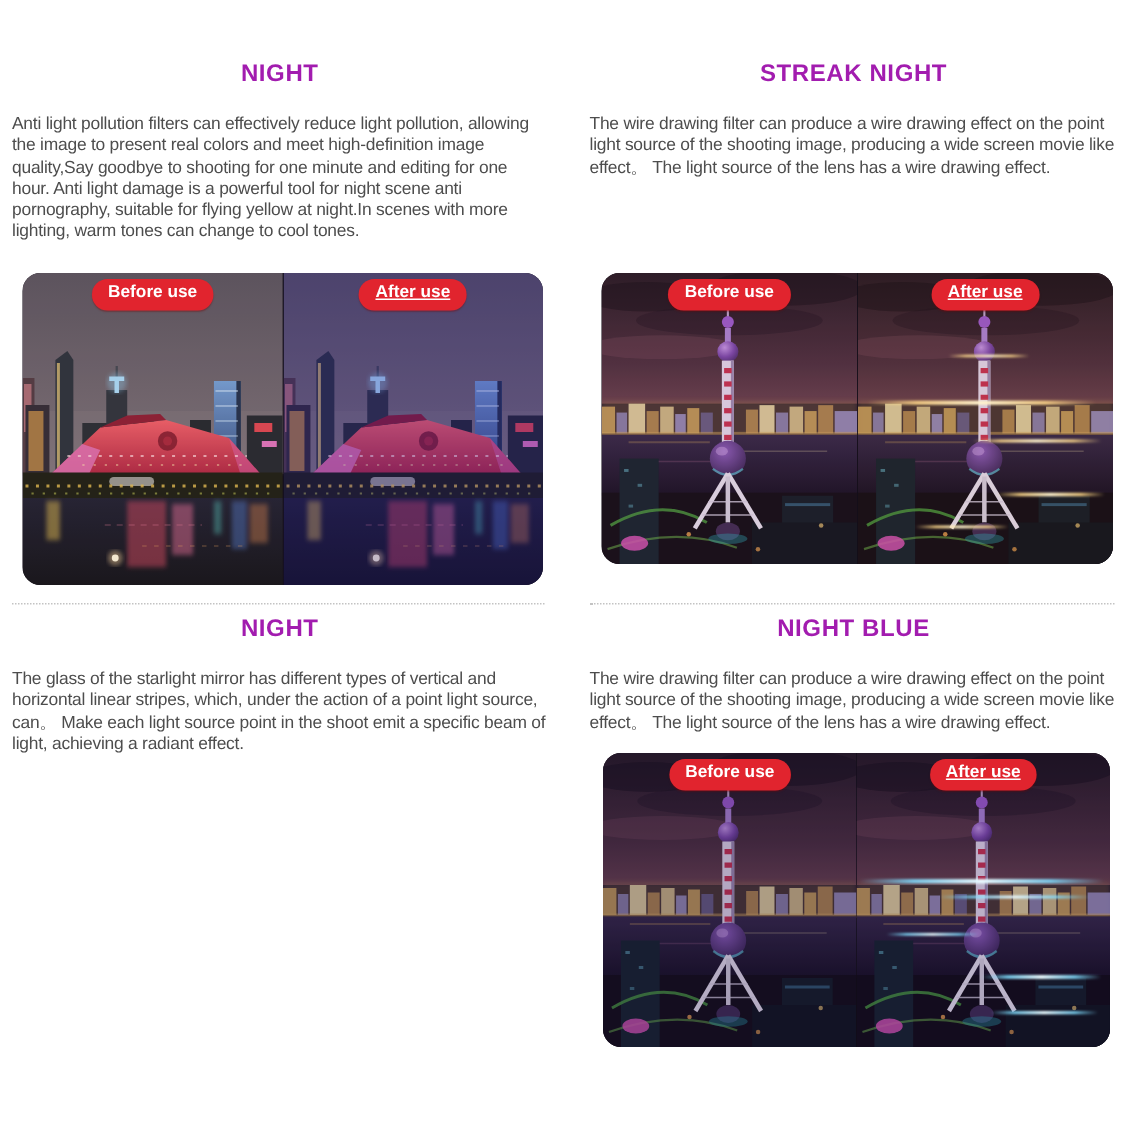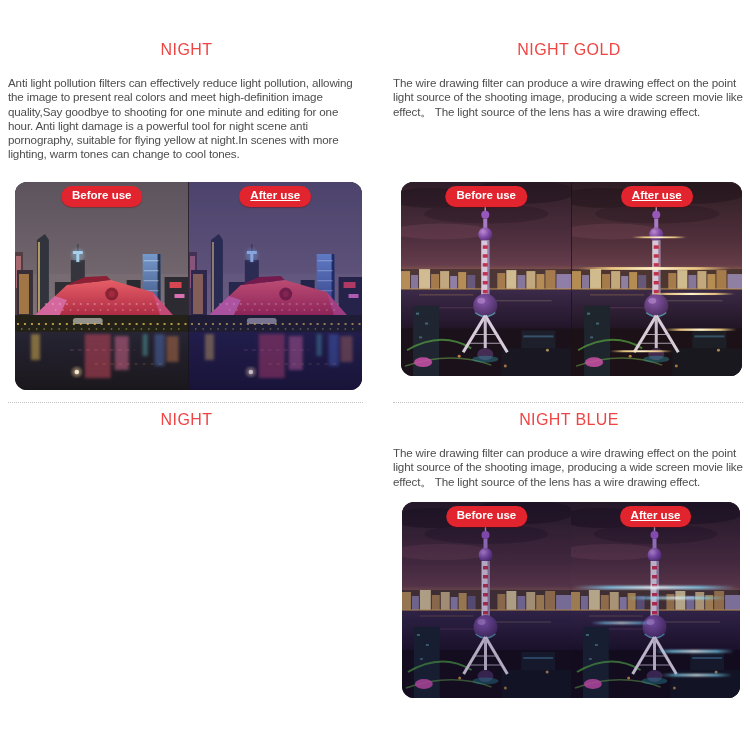--- a/index.html
+++ b/index.html
@@ -2,21 +2,21 @@
 <html><head>
 <meta charset="utf-8">
 <style>
   html,body{margin:0;padding:0;background:#ffffff;}
   .page{position:relative;width:750px;height:750px;background:#fff;overflow:hidden;
         font-family:"Liberation Sans",sans-serif;}
   .col{position:absolute;top:40px;bottom:0;}
   #col-left{left:8px;width:357px;}
   #col-right{left:393px;width:352px;}
   .sec{position:absolute;left:0;right:0;}
-  .title{margin:0;font-size:16px;line-height:20px;font-weight:normal;color:#ef4444;
+  .title{margin:0;font-size:16px;line-height:20px;font-weight:bold;color:#a21caf;
          text-align:center;letter-spacing:.4px;}
   .bodytext{margin:16px 0 0;font-size:11.6px;line-height:14.3px;color:#4d4d4d;
             letter-spacing:-0.15px;}
   .divider{position:absolute;left:0;right:2px;height:0;border-top:1px dotted #c3c3c3;}
   .cmp{position:absolute;}
   .imgwrap{position:absolute;inset:0;border-radius:12px;overflow:hidden;display:flex;background:#140f1a;}
   .imgwrap svg{display:block;height:100%;}
   .half{width:50%;}
   .full{width:100%;}
   .badge{position:absolute;top:-8px;transform:translateX(-50%);z-index:3;
@@ -341,28 +341,29 @@
         </svg>
       </div>
       <span class="badge b25">Before use</span>
       <span class="badge b75">After use</span>
     </div>
 
     <div class="divider" id="div-left"></div>
 
     <div class="sec" id="sec-star">
       <h2 class="title">NIGHT</h2>
+      <p class="bodytext">The glass of the starlight mirror has different types of vertical and horizontal linear stripes, which, under the action of a point light source, can。 Make each light source point in the shoot emit a specific beam of light, achieving a radiant effect.</p>
     </div>
 
   </div>
 
   <div class="col" id="col-right">
 
     <div class="sec" id="sec-gold">
-      <h2 class="title">NIGHT GOLD</h2>
+      <h2 class="title">STREAK NIGHT</h2>
       <p class="bodytext">The wire drawing filter can produce a wire drawing effect on the point light source of the shooting image, producing a wide screen movie like effect。 The light source of the lens has a wire drawing effect.</p>
     </div>
 
     <div class="cmp" id="cmp-gold">
       <div class="imgwrap">
         <svg class="half" viewBox="0 0 170 196" preserveAspectRatio="none">
           <use href="#sc-tower"></use>
           <rect width="170" height="196" fill="#8a4a5a" opacity=".08"></rect>
         </svg>
         <svg class="half" viewBox="0 0 170 196" preserveAspectRatio="none">

